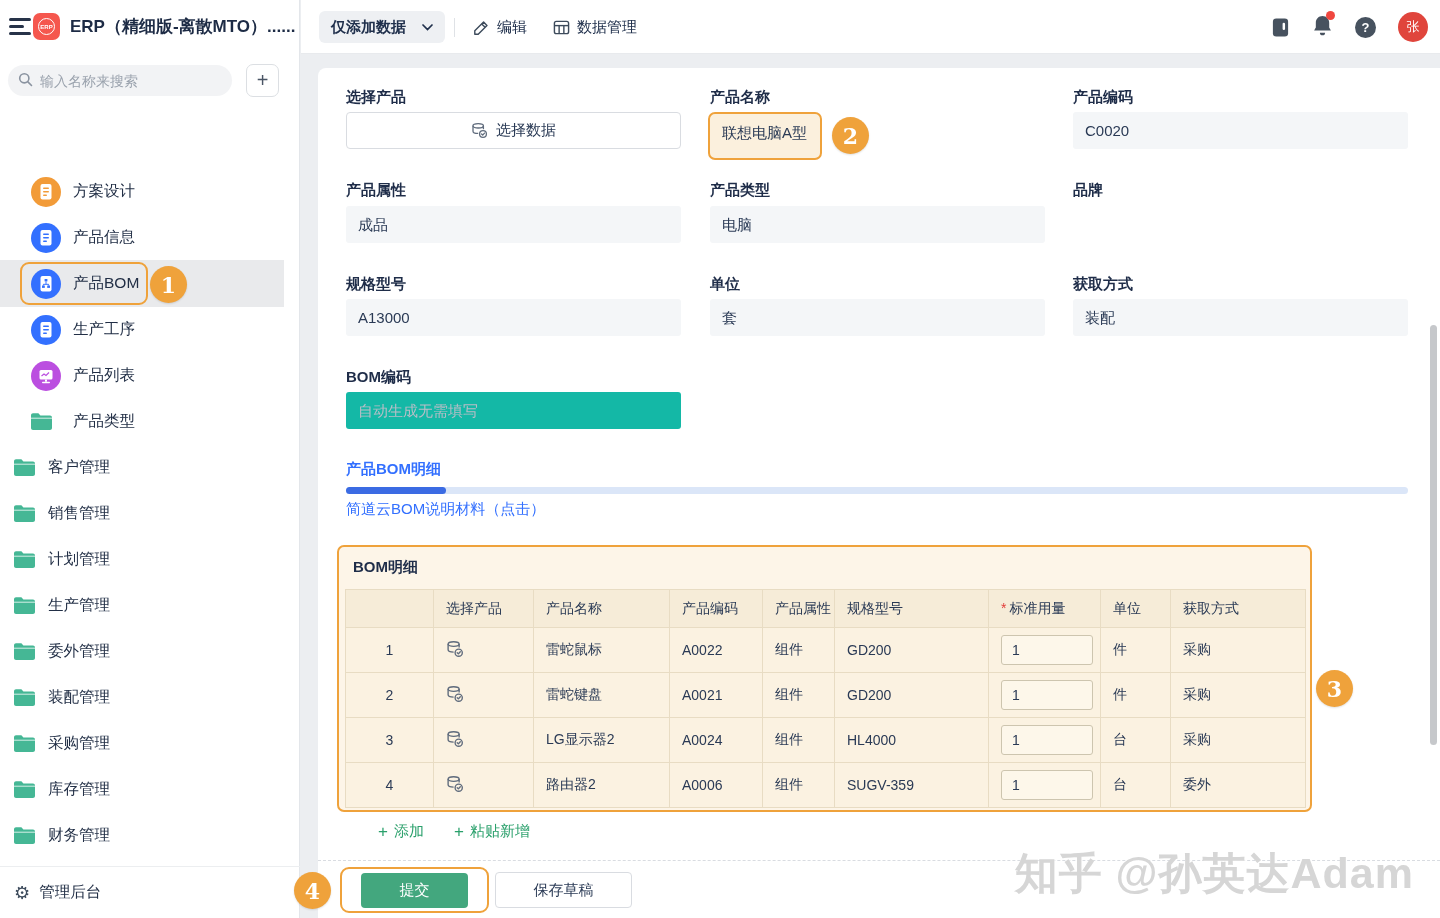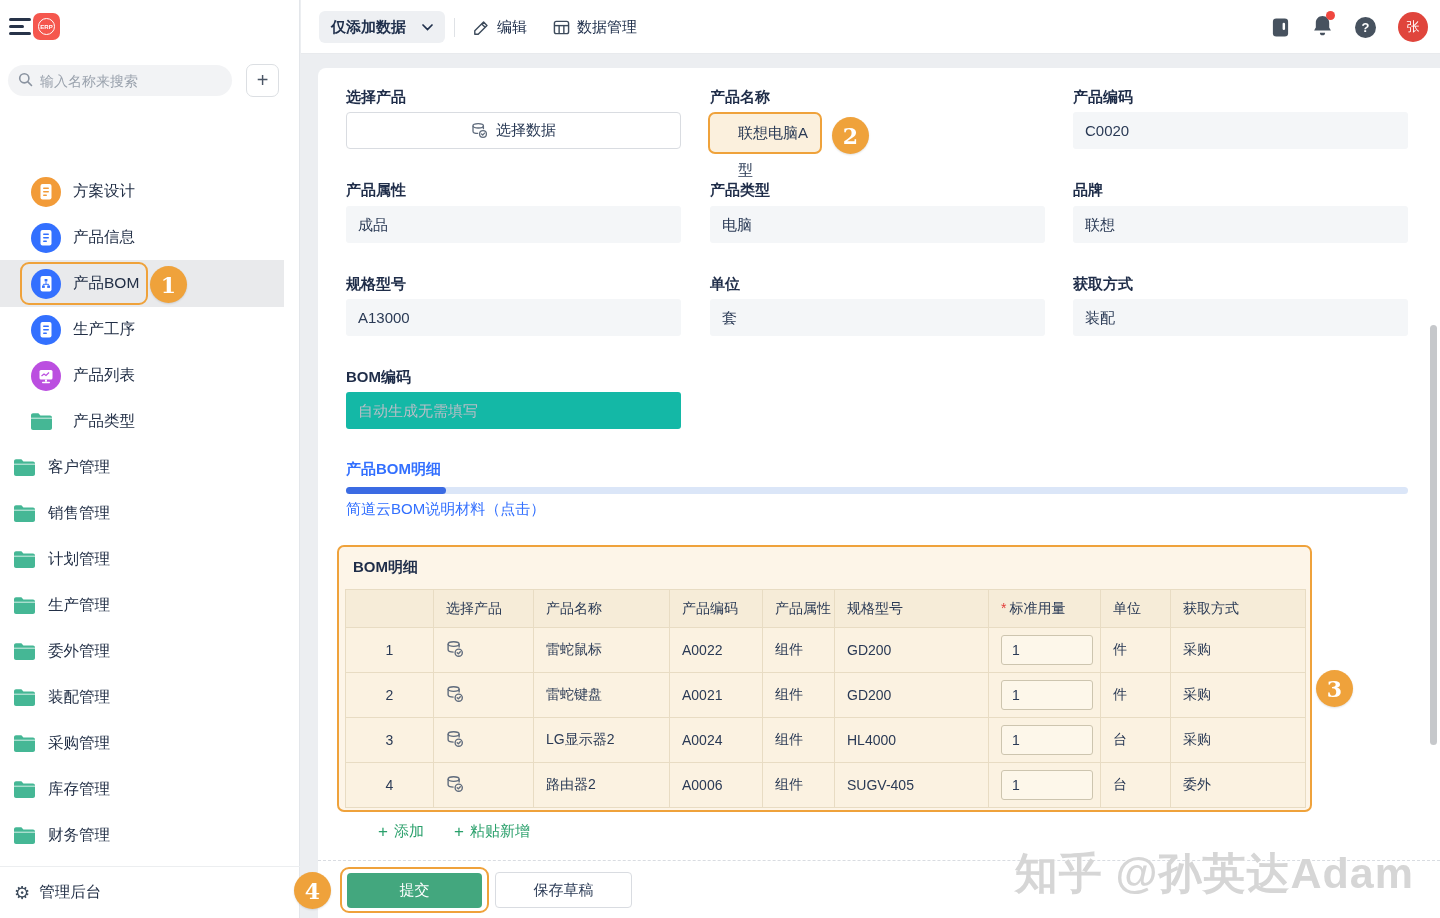--- a/index.html
+++ b/index.html
@@ -74,23 +74,23 @@
   .fld-label { position:absolute; font-size:15px; font-weight:bold; color:#1f2d49; }
   .fld-box { position:absolute; width:335px; height:37px; background:#f4f6f8; border-radius:3px;
              font-size:15px; color:#2a3a55; line-height:37px; padding-left:12px; }
   .fld-input { position:absolute; width:335px; height:37px; background:#14b8a6; border:none;
                border-radius:3px; font-size:15px; color:#2a3a55; padding-left:12px; outline:none;
                font-family:inherit; }
   .fld-input::placeholder { color:#b9bec7; }
   .select-data-btn { position:absolute; width:335px; height:37px; background:#fff;
                      border:1px solid #d9dce1; border-radius:4px; display:flex; align-items:center;
                      justify-content:center; gap:8px; font-size:15px; color:#2a3a55; cursor:pointer; }
-  .pname-box { position:absolute; left:390px; top:44px; width:114px; height:42px;
+  .pname-box { position:absolute; left:390px; top:44px; width:114px; height:48px;
                background:#fbf0dd; border:2.5px solid #efa23b; border-radius:7px;
-               font-size:15px; color:#2a3a55; line-height:37px; padding-left:28px; }
+               font-size:15px; color:#2a3a55; line-height:37px; padding-left:12px; }
   .bom-tab { position:absolute; left:28px; top:392px; font-size:15px; font-weight:bold;
              color:#3370ff; cursor:pointer; }
   .tab-track { position:absolute; left:28px; top:419px; width:1062px; height:7px;
                background:#dbe6f8; border-radius:4px; }
   .tab-seg { width:100px; height:7px; background:#3b6be3; border-radius:4px; }
   .doc-link { position:absolute; left:28px; top:432px; font-size:15px; color:#3370ff; cursor:pointer; }
 
   
   .bom-panel { position:absolute; left:19px; top:477px; width:975px; height:267px;
                background:#fdf5e8; border:2.5px solid #efa23b; border-radius:7px; }
@@ -106,21 +106,21 @@
   .qty-input { width:92px; height:30px; background:#fdf7ea; border:1px solid #cdc5af;
                border-radius:3px; font-size:14px; color:#2a3a55; padding-left:10px; outline:none;
                font-family:inherit; }
   .row-links { position:absolute; left:60px; top:754px; display:flex; gap:30px; }
   .grn-link { display:flex; align-items:center; gap:6px; font-size:15px; color:#2aa06b; cursor:pointer; }
   .grn-link .plus { font-size:17px; line-height:1; }
   .dash-line { position:absolute; left:0; top:792px; width:1122px; border-top:1px dashed #d9dce1; }
   .submit-wrap { position:absolute; left:22px; top:799px; width:149px; height:46px;
                  border:2.5px solid #efa23b; border-radius:9px; display:flex; align-items:center;
                  justify-content:center; }
-  .submit-btn { width:135px; height:35px; background:#43a77e; border:none; border-radius:4px;
+  .submit-btn { width:107px; height:35px; background:#43a77e; border:none; border-radius:4px;
                 color:#fff; font-size:15px; cursor:pointer; font-family:inherit; }
   .draft-btn { position:absolute; left:177px; top:804px; width:137px; height:36px; background:#fff;
                border:1px solid #d9dce1; border-radius:4px; font-size:15px; color:#2a3a55;
                cursor:pointer; font-family:inherit; }
 
   
   .num-badge { position:absolute; width:37px; height:37px; border-radius:50%; background:#efa23b;
                color:#fff; font-family:"DejaVu Serif",serif; font-weight:bold; font-size:22px;
                display:flex; align-items:center; justify-content:center; z-index:9;
                box-shadow:0 1px 2px rgba(0,0,0,.12); }
@@ -136,20 +136,21 @@
 <div class="sidebar">
   <div class="sb-header">
     <div class="hamburger">
         <i></i>
         <i></i>
         <i></i>
       </div>
     <div class="logo">
       <div class="ring">ERP</div>
     </div>
+    <div class="app-title">ERP（精细版-离散MTO）......</div>
   </div>
 
   <div class="search-wrap">
     <svg width="15" height="15" viewBox="0 0 15 15" fill="none" stroke="#8a93a0" stroke-width="1.6" stroke-linecap="round">
         <circle cx="6.3" cy="6.3" r="4.6"></circle>
         <line x1="9.9" y1="9.9" x2="13.5" y2="13.5"></line>
       </svg>
     <input class="search-input" placeholder="输入名称来搜索" style="">
   </div>
   <div class="add-btn">+</div>
@@ -379,21 +380,20 @@
   <div class="fld-label" style="left:755px;top:20px">产品编码</div>
   <div class="fld-box" style="left:755px;top:44px">C0020</div>
 
   <div class="fld-label" style="left:28px;top:113px">产品属性</div>
   <div class="fld-box" style="left:28px;top:138px">成品</div>
 
   <div class="fld-label" style="left:392px;top:113px">产品类型</div>
   <div class="fld-box" style="left:392px;top:138px">电脑</div>
 
   <div class="fld-label" style="left:755px;top:113px">品牌</div>
-  <div class="fld-box" style="left:755px;top:138px">联想</div>
 
   <div class="fld-label" style="left:28px;top:207px">规格型号</div>
   <div class="fld-box" style="left:28px;top:231px">A13000</div>
 
   <div class="fld-label" style="left:392px;top:207px">单位</div>
   <div class="fld-box" style="left:392px;top:231px">套</div>
 
   <div class="fld-label" style="left:755px;top:207px">获取方式</div>
   <div class="fld-box" style="left:755px;top:231px">装配</div>
 
@@ -490,21 +490,21 @@
           <td><svg width="18" height="18" viewBox="0 0 17 17" fill="none" stroke="#5f6b7c" stroke-width="1.3">
                 <ellipse cx="7.2" cy="3.8" rx="5.2" ry="2.2"></ellipse>
                 <path d="M2 3.8v5.4c0 1.2 2.3 2.2 5.2 2.2"></path>
                 <path d="M12.4 3.8v3.4"></path>
                 <circle cx="12" cy="12" r="3.4"></circle>
                 <path d="M10.6 12l1.1 1.1 1.8-2" stroke-linecap="round" stroke-linejoin="round"></path>
               </svg></td>
           <td>路由器2</td>
           <td>A0006</td>
           <td>组件</td>
-          <td>SUGV-405</td>
+          <td>SUGV-359</td>
           <td><input class="qty-input" value="1" style=""></td>
           <td>台</td>
           <td>委外</td>
         </tr>
       </tbody>
     </table>
   </div>
 
   <div class="row-links">
     <div class="grn-link">

